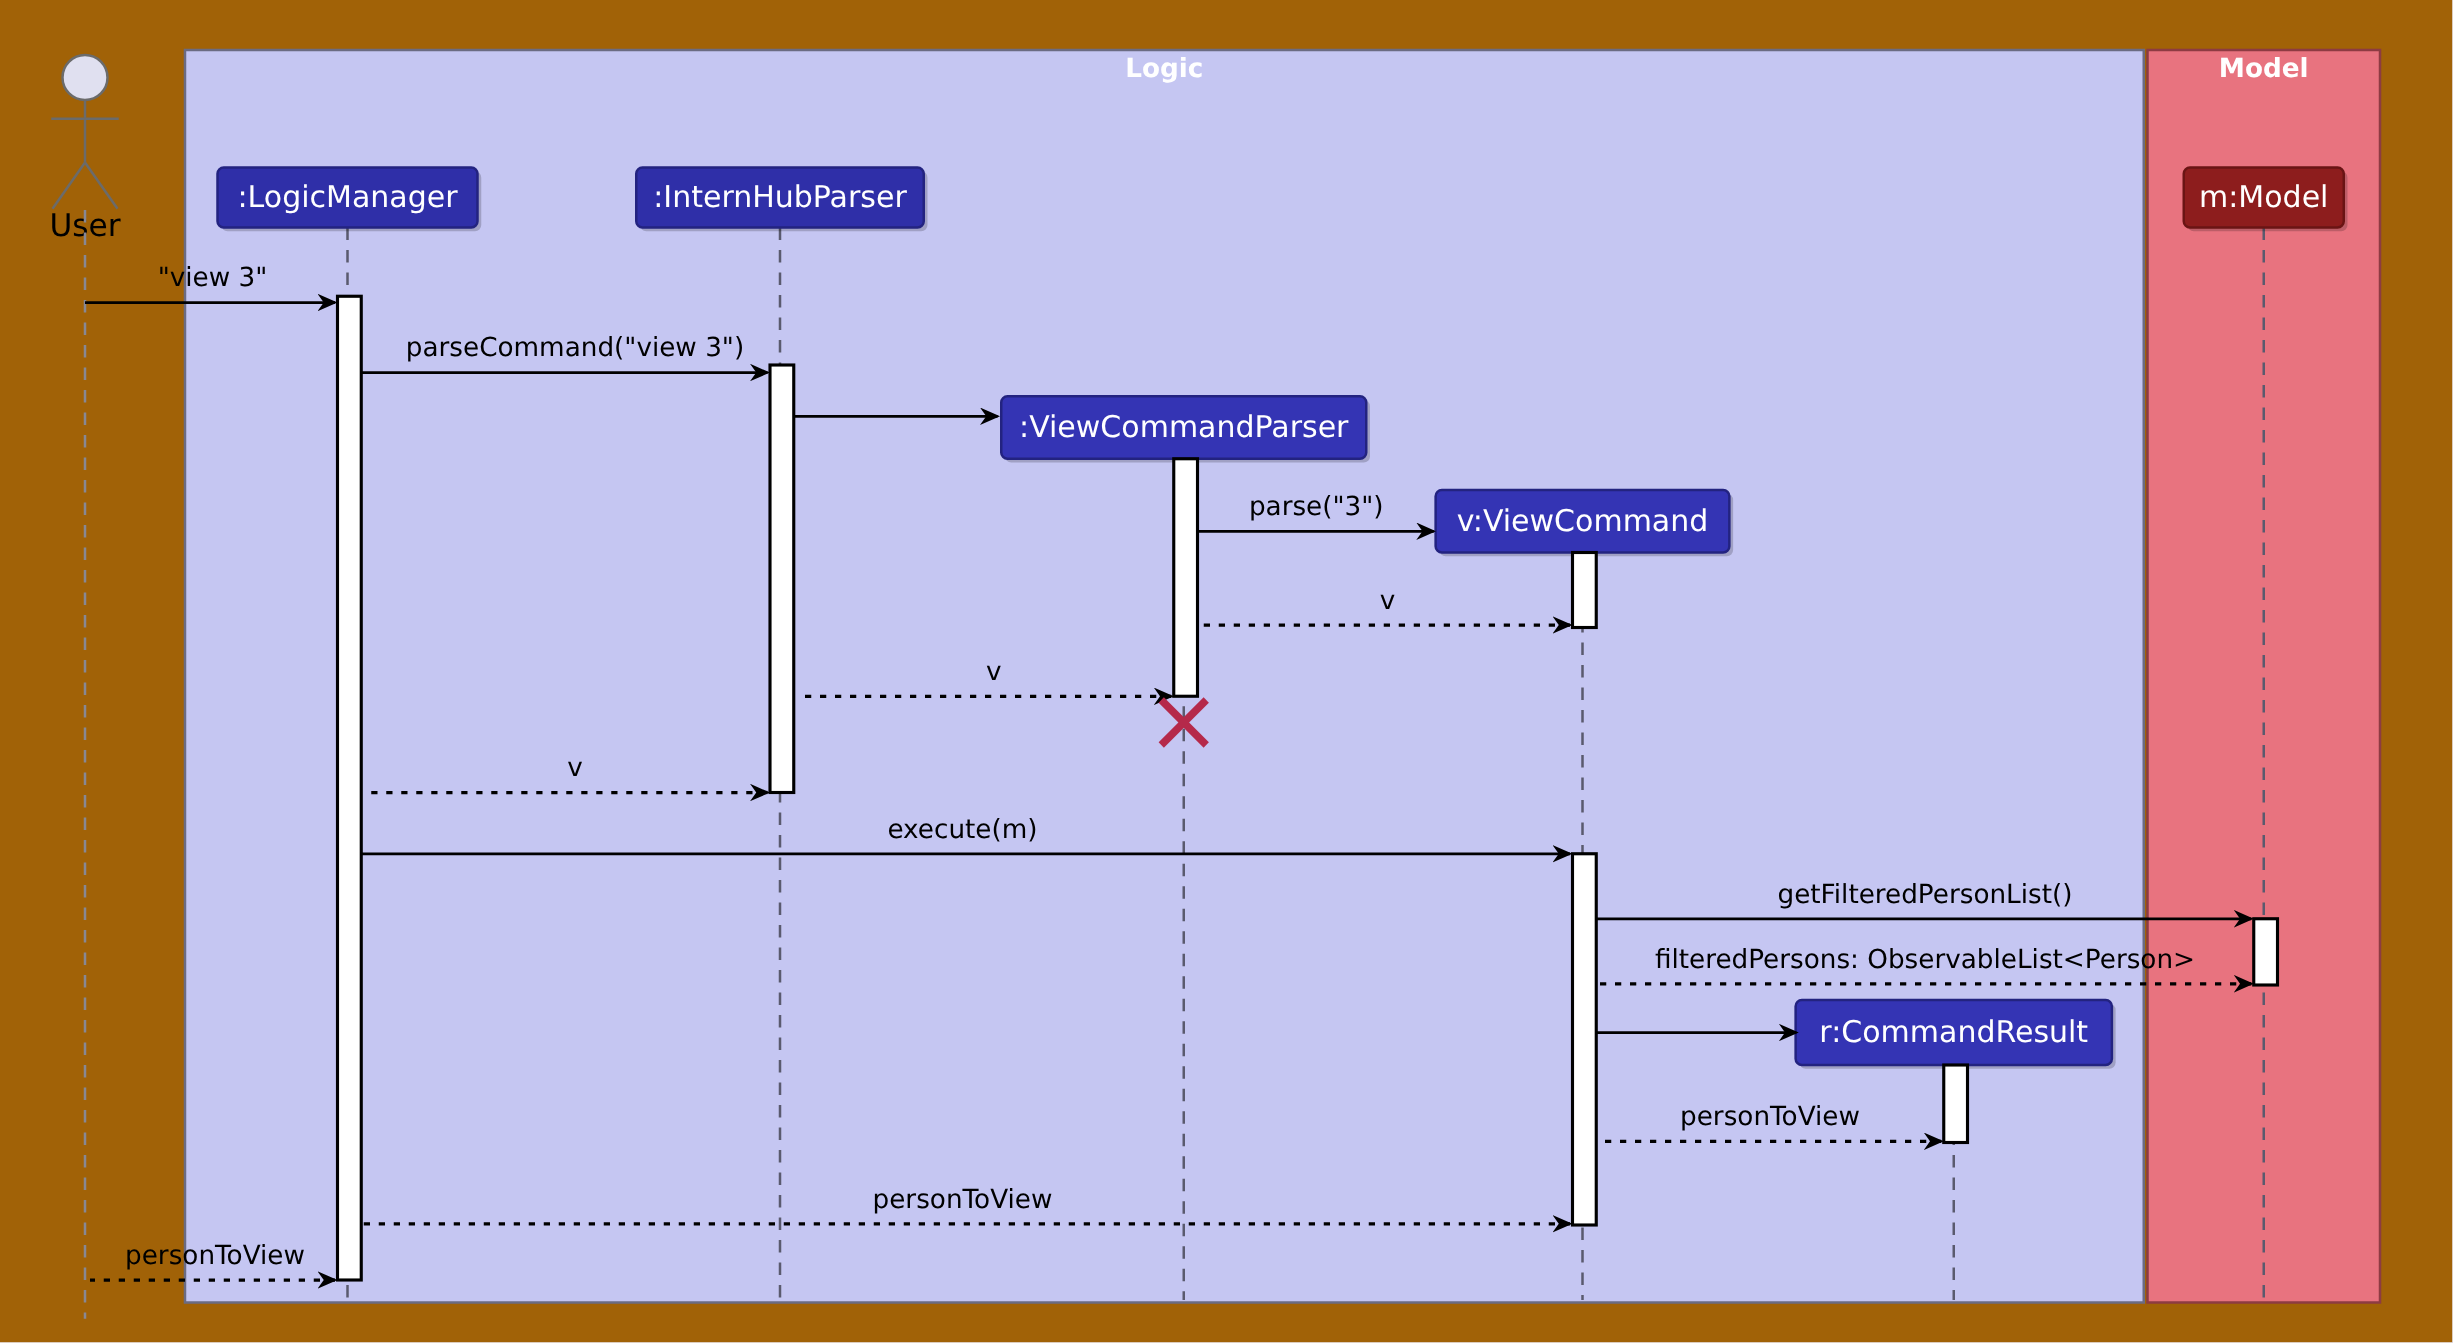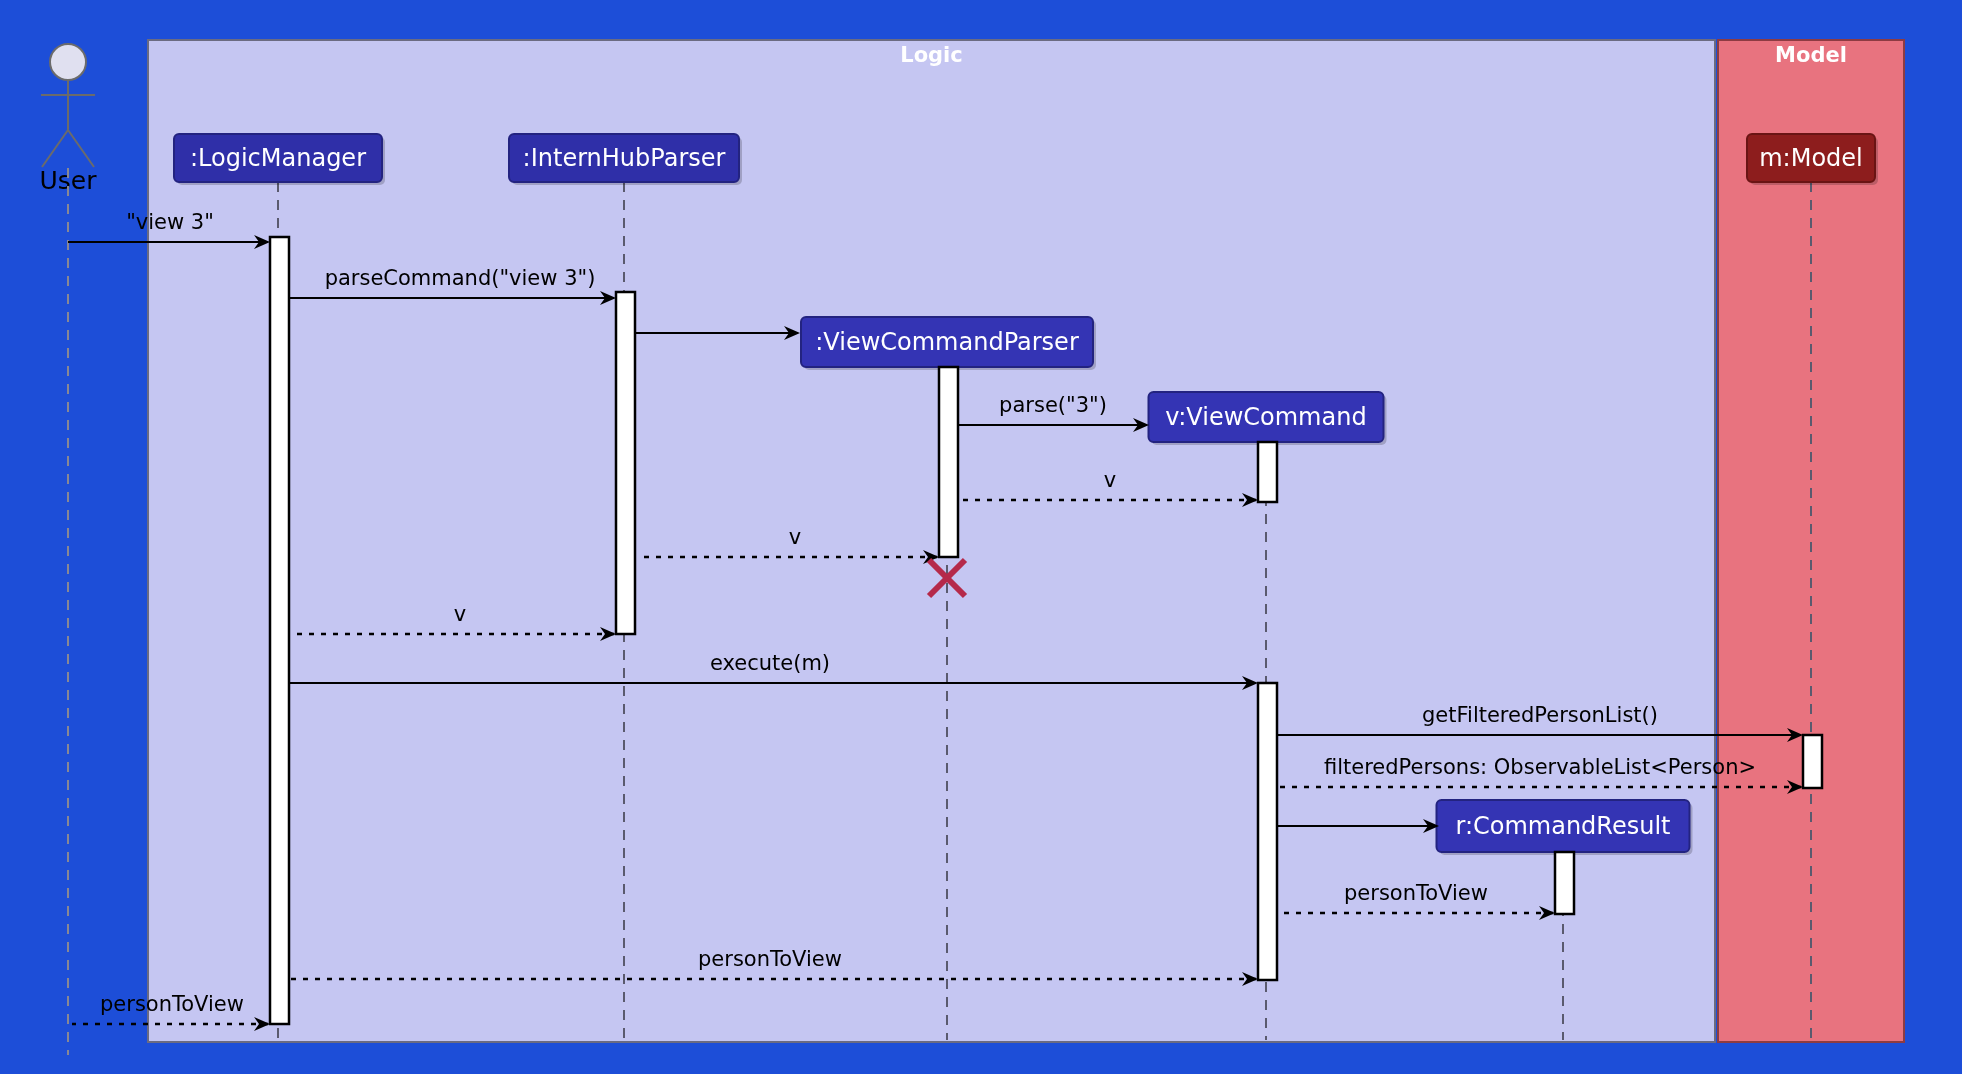--- a/index.html
+++ b/index.html
@@ -4,21 +4,21 @@
 <style>
   html, body {
     margin: 0;
     padding: 0;
     background: #ffffff;
   }
   #canvas {
     position: relative;
     width: 1962px;
     height: 1074px;
-    background: #1d4ed8;
+    background: #a16207;
     font-family: "DejaVu Sans", sans-serif;
   }
   svg { display: block; }
   .grp-title {
     font-family: "DejaVu Sans", sans-serif;
     font-size: 21px;
     font-weight: bold;
     fill: #ffffff;
     text-anchor: middle;
     dominant-baseline: middle;

